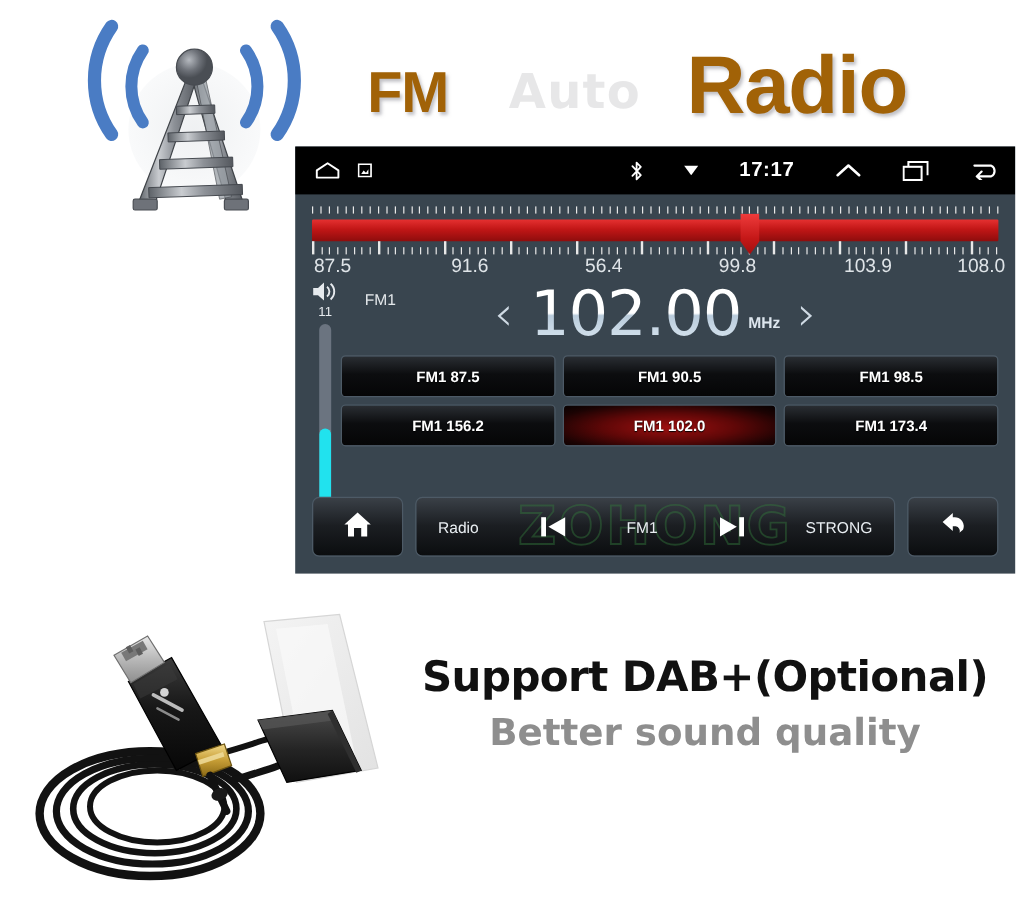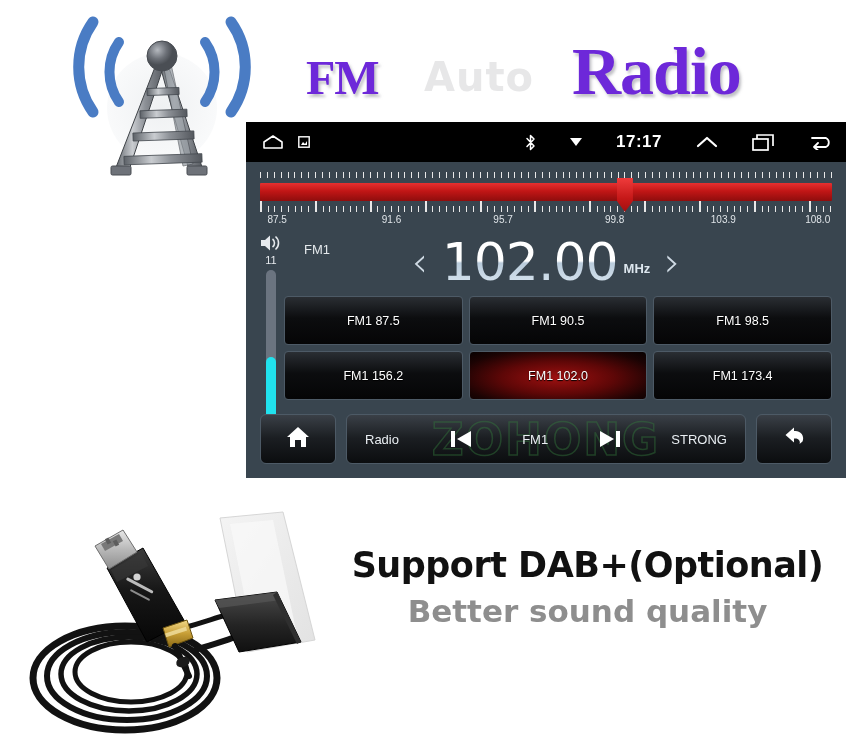--- a/index.html
+++ b/index.html
@@ -14,23 +14,23 @@
   
   #tower-illustration { position:absolute; left:55px; top:0px; width:250px; height:200px; }
   #tower-illustration svg { width:100%; height:100%; display:block; }
 
   
   #fm-radio-title {
     position:absolute; left:300px; top:20px; width:520px; height:90px;
   }
   .fmr-word {
     position:absolute;
-    font-family:Liberation Serif, serif;
+    font-family:Liberation Sans, sans-serif;
     font-weight:bold;
-    color:#6d28d9;
+    color:#a16207;
     letter-spacing:-1px;
     text-shadow: 2px 3px 3px rgba(140,140,150,0.55);
     font-style: normal;
   }
   #fmr-fm { left:6px; top:30px; font-size:48px; }
   #fmr-radio { left:252px; top:12px; font-size:68px;margin-left:20px; }
   #fmr-ghost {
     position:absolute; left:124px; top:34px;
     font-size:40px; font-weight:bold;
     color:rgba(175,175,180,0.30);
@@ -69,21 +69,21 @@
     border-radius:1px;
   }
   #tuner-pointer {
     position:absolute; top:6px; left:63.8%; width:16px; height:34px; margin-left:-8px;
     background: linear-gradient(to bottom,#ef3b3b 0%, #c51818 60%, #a11010 100%);
     clip-path: polygon(0 0, 100% 0, 100% 68%, 50% 100%, 0 68%);
     z-index:3;
   }
   #tuner-scale-labels {
     position:relative; height:20px; margin-top:2px; color:#dfe4e8;
-    font-size:10px;
+    font-size:16px;
   }
   #tuner-scale-labels span {
     position:absolute; transform:translateX(-50%); white-space:nowrap;
   }
 
   
   #freq-row { position:relative; height:64px; }
   #band-label-top {
     position:absolute; left:58px; top:8px; color:#e4e8eb; font-size:13px;
   }
@@ -117,24 +117,24 @@
     position:absolute; bottom:0; left:0; width:100%; height:42%;
     background:#21e2ee; border-radius:5px;
   }
 
   
   #preset-grid {
     position:absolute; left:38px; top:174px; width:548px;
     display:grid; grid-template-columns:repeat(3,1fr); gap:6px;
   }
   .preset-btn {
-    height:49px; border-radius:4px;
+    height:35px; border-radius:4px;
     border:1px solid #4d5a66;
     background: linear-gradient(to bottom,#2a2e33 0%, #0c0d0f 45%, #050506 100%);
-    color:#ffffff; font-size:12.5px; font-weight:normal;
+    color:#ffffff; font-size:12.5px; font-weight:bold;
     display:flex; align-items:center; justify-content:center;
     cursor:pointer; text-shadow:0 1px 1px #000;text-align:center;
   }
   .preset-btn.active {
     background:
       radial-gradient(ellipse at 50% 55%, #9e1010 0%, #5e0707 45%, #1b0303 80%, #070101 100%);
   }
 
   
   #bottom-toolbar {
@@ -460,21 +460,21 @@
             <div class="tick major"></div>
             <div class="tick"></div>
             <div class="tick"></div>
             <div class="tick"></div>
           </div>
         <div id="tuner-pointer" style="left: 63.8%;"></div>
       </div>
       <div id="tuner-scale-labels">
           <span style="left: 3%;">87.5</span>
           <span style="left: 23%;">91.6</span>
-          <span style="left: 42.5%;">95.7</span>
+          <span style="left: 42.5%;">56.4</span>
           <span style="left: 62%;">99.8</span>
           <span style="left: 81%;">103.9</span>
           <span style="left: 97.5%;">108.0</span>
         </div>
     </div>
 
     <div id="freq-row">
       <span id="band-label-top">FM1</span>
       <div id="freq-display">
         <span class="freq-chevron">‹</span>

